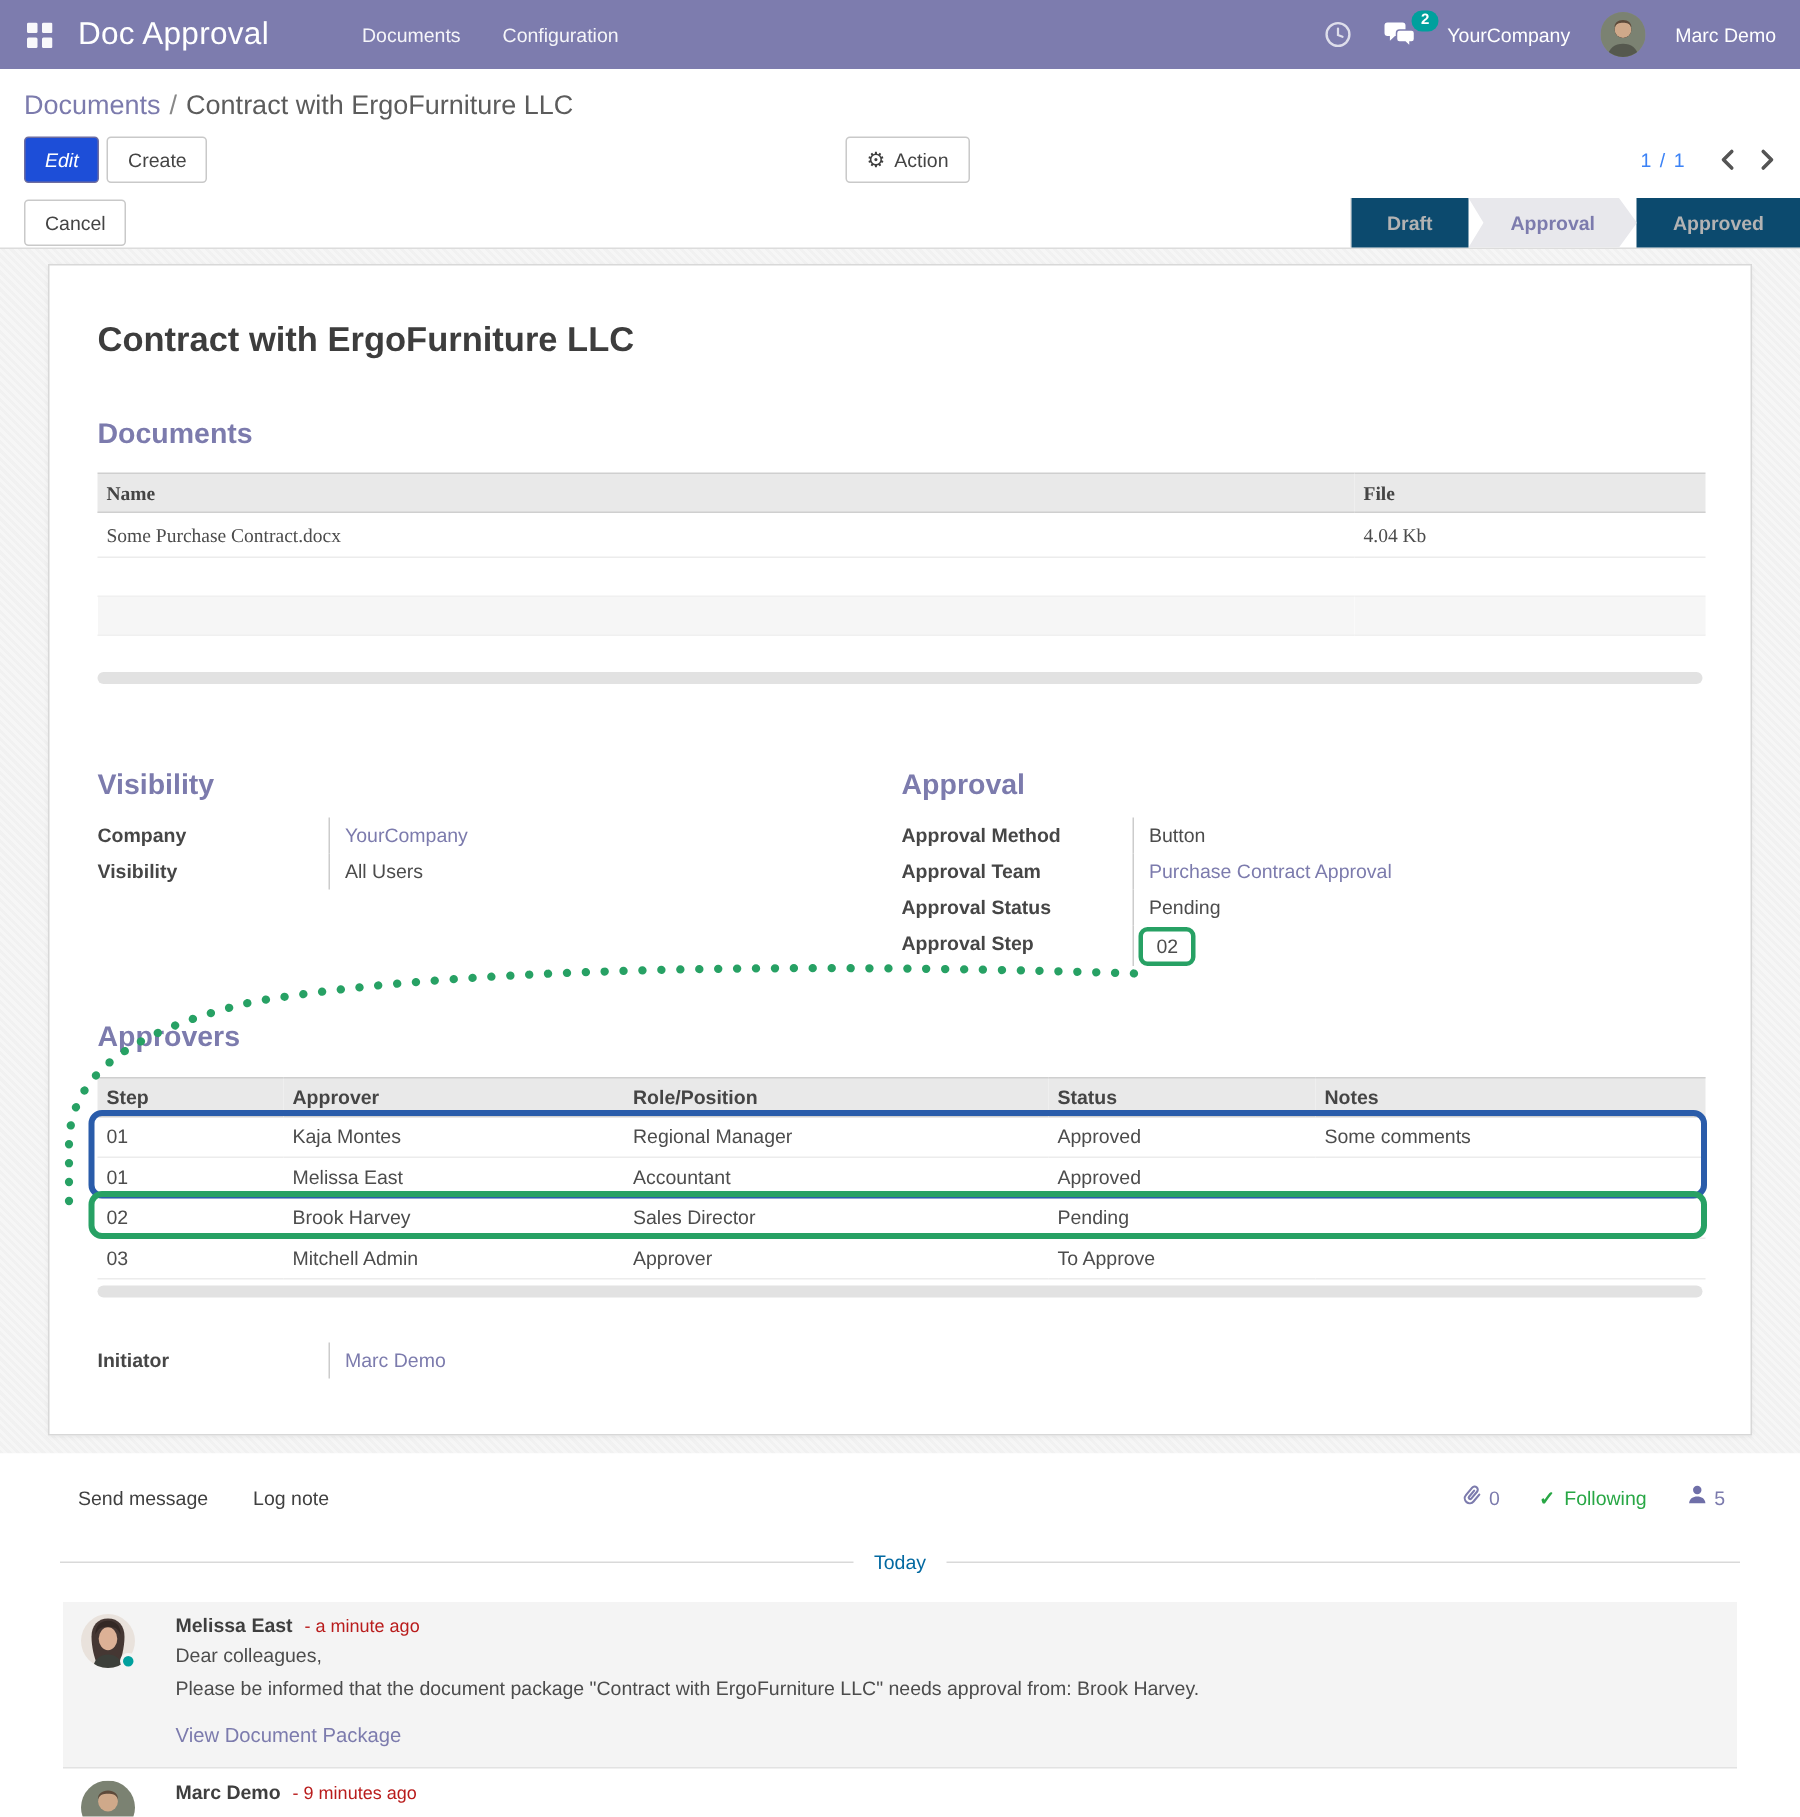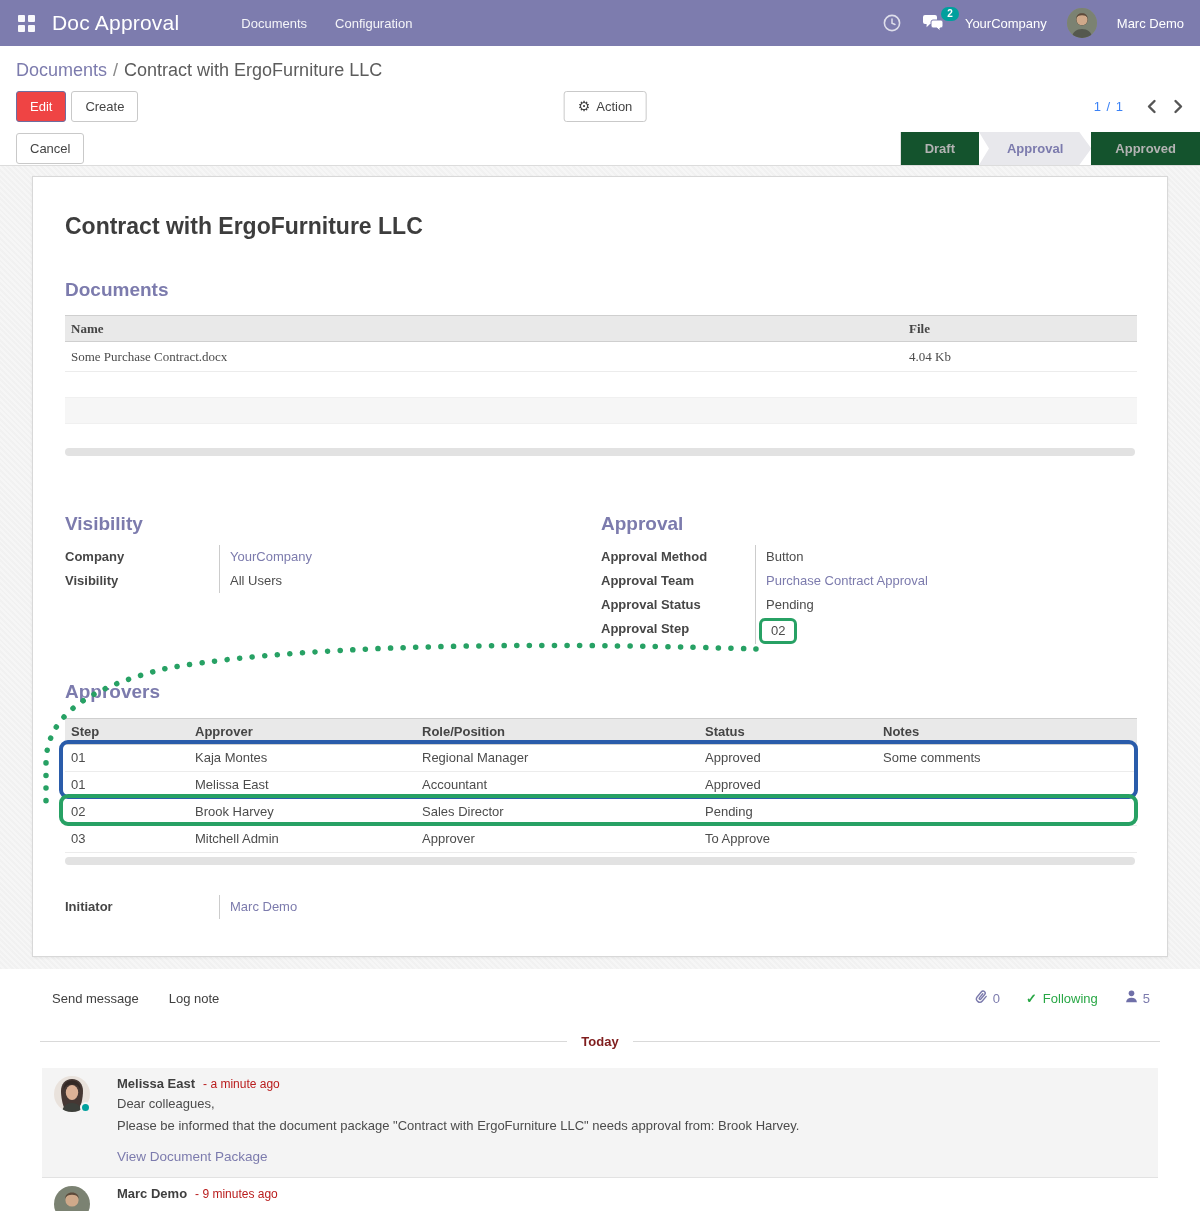--- a/index.html
+++ b/index.html
@@ -29,40 +29,40 @@
   .cp { padding:12px 16px 10px; background:#fff; }
   .breadcrumb { font-size:18px; line-height:24px; height:24px; }
   .breadcrumb .bc-link { color:#7c7bad; cursor:pointer; }
   .breadcrumb .bc-sep { color:#888; margin:0 6px; }
   .breadcrumb .bc-current { color:#5c5c5c; }
   .cp-buttons { display:flex; align-items:center; margin-top:8px; height:32px; position:relative; }
   .btn {
     font-size:13px; padding:6px 13px; border-radius:3px; border:1px solid #c9c9c9;
     background:#fff; color:#444; cursor:pointer; line-height:17px;
   }
-  .btn-primary { background:#ef4444; border-color:#6e6da0; color:#fff; }
+  .btn-primary { background:#1d4ed8; border-color:#6e6da0; color:#fff;font-style:italic; }
   .btn + .btn { margin-left:5px; }
   .action-btn {
     position:absolute; left:50%; transform:translateX(-50%);
     display:flex; align-items:center; gap:6px;
   }
   .gear-glyph { font-size:14px; color:#3f3f3f; }
   .pager { margin-left:auto; display:flex; align-items:center; gap:14px; }
   .pager-text { font-size:13px; color:#3b82f6; letter-spacing:1px; }
   .pager-nav { display:flex; gap:16px; margin-left:8px; }
   .pager-chev { cursor:pointer; display:flex; align-items:center; }
   
   .status-row {
     height:34px; background:#fff; border-bottom:1px solid #dcdcdc;
     display:flex; align-items:center; padding-left:16px;
   }
   .statusbar { margin-left:auto; height:100%; display:flex; align-items:stretch; border-left:1px solid #e2e2e2; }
   .status-step {
     display:flex; align-items:center; padding:0 24px; font-size:13px; font-weight:700;
-    color:#b3b3b3; cursor:pointer; background:#14532d;
+    color:#b3b3b3; cursor:pointer; background:#0c4a6e;
   }
   .status-step.active {
     color:#7c7bad; background:#e8e8ec; padding:0 28px;
     clip-path:polygon(0 0, calc(100% - 12px) 0, 100% 50%, calc(100% - 12px) 100%, 0 100%, 10px 50%);
   }
   
   .content {
     background:#f6f6f6;
     background-image:repeating-linear-gradient(45deg, rgba(0,0,0,.018) 0 2px, transparent 2px 4px);
     padding:10px 31px 12px;
@@ -120,21 +120,21 @@
   
   .chatter { background:#fff; padding-top:18px; }
   .chatter-topbar { display:flex; align-items:center; padding:0 50px 0 52px; height:22px; }
   .chatter-link { font-size:13px; color:#404040; cursor:pointer; margin-right:30px; }
   .chatter-right { margin-left:auto; display:flex; align-items:center; gap:26px; }
   .counter { display:flex; align-items:center; gap:4px; font-size:13px; color:#7c7bad; cursor:pointer; }
   .following { display:flex; align-items:center; gap:6px; font-size:13px; color:#28a745; font-weight:400; cursor:pointer; }
   .check-glyph { font-size:13px; font-weight:700; color:#28a745; }
   .date-divider { display:flex; align-items:center; margin:24px 40px 0; height:17px; }
   .date-divider .line { flex:1; height:1px; background:#d9d9d9; }
-  .date-divider .date-text { margin:0 14px; font-size:13px; font-weight:700; color:#7f1d1d; }
+  .date-divider .date-text { margin:0 14px; font-size:13px; font-weight:400; color:#0369a1; }
   .message { margin:18px 42px 0; background:#f4f4f4; padding:8px 12px 12px; position:relative; }
   .message.read { background:#fff; border-top:1px solid #e2e2e2; margin-top:0; }
   .msg-avatar { position:absolute; left:12px; top:8px; width:36px; height:36px; border-radius:50%; overflow:hidden; }
   .status-dot {
     position:absolute; left:38px; top:34px; width:11px; height:11px; border-radius:50%;
     background:#00a09d; border:2px solid #f4f4f4;
   }
   .msg-body { margin-left:63px; }
   .msg-head { display:flex; align-items:baseline; gap:8px; }
   .msg-author { font-size:13px; font-weight:700; color:#3f3f3f; }

